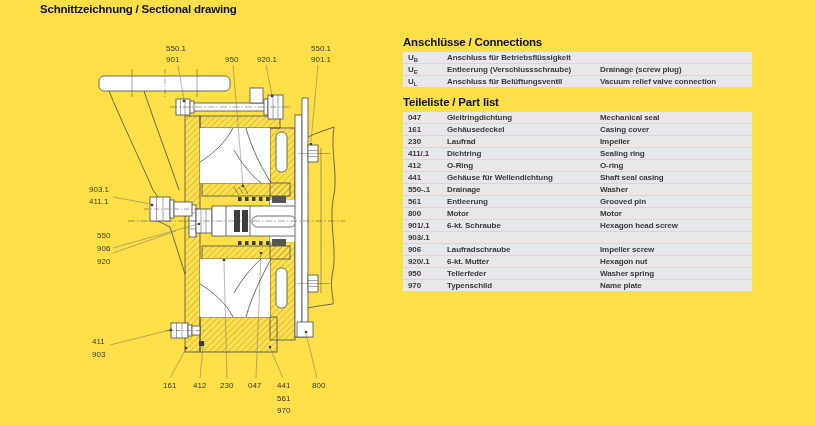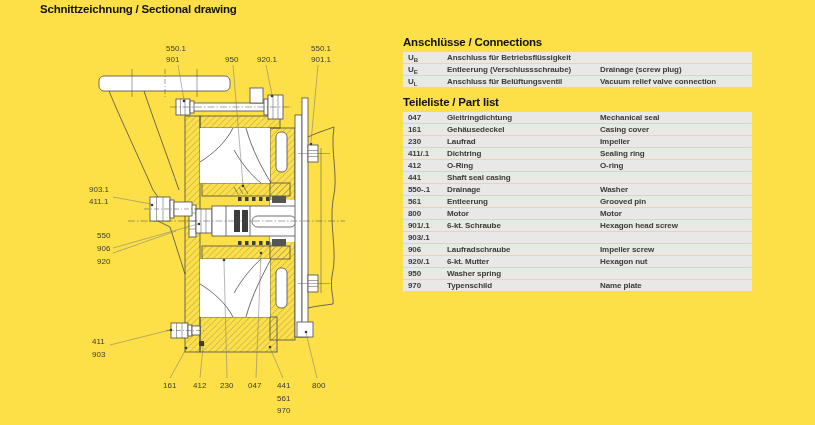--- a/index.html
+++ b/index.html
@@ -236,20 +236,21 @@
           <span class="c2">Dichtring</span>
           <span class="c3">Sealing ring</span>
         </div>
       <div class="trow">
           <span class="c1">412</span>
           <span class="c2">O-Ring</span>
           <span class="c3">O-ring</span>
         </div>
       <div class="trow">
           <span class="c1">441</span>
+          <span class="c2">Gehäuse für Wellendichtung</span>
           <span class="c3">Shaft seal casing</span>
         </div>
       <div class="trow">
           <span class="c1">550-.1</span>
           <span class="c2">Drainage</span>
           <span class="c3">Washer</span>
         </div>
       <div class="trow">
           <span class="c1">561</span>
           <span class="c2">Entleerung</span>
@@ -273,20 +274,21 @@
           <span class="c2">Laufradschraube</span>
           <span class="c3">Impeller screw</span>
         </div>
       <div class="trow">
           <span class="c1">920/.1</span>
           <span class="c2">6-kt. Mutter</span>
           <span class="c3">Hexagon nut</span>
         </div>
       <div class="trow">
           <span class="c1">950</span>
+          <span class="c2">Tellerfeder</span>
           <span class="c3">Washer spring</span>
         </div>
       <div class="trow">
           <span class="c1">970</span>
           <span class="c2">Typenschild</span>
           <span class="c3">Name plate</span>
         </div>
     </div>
   </div>
 

